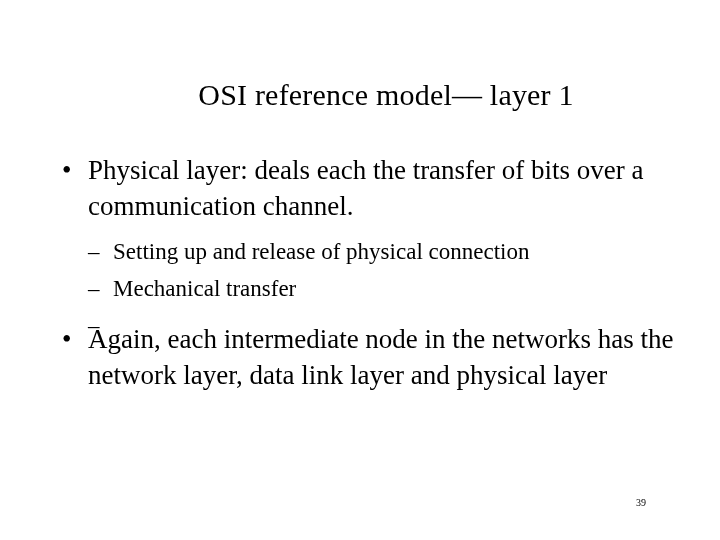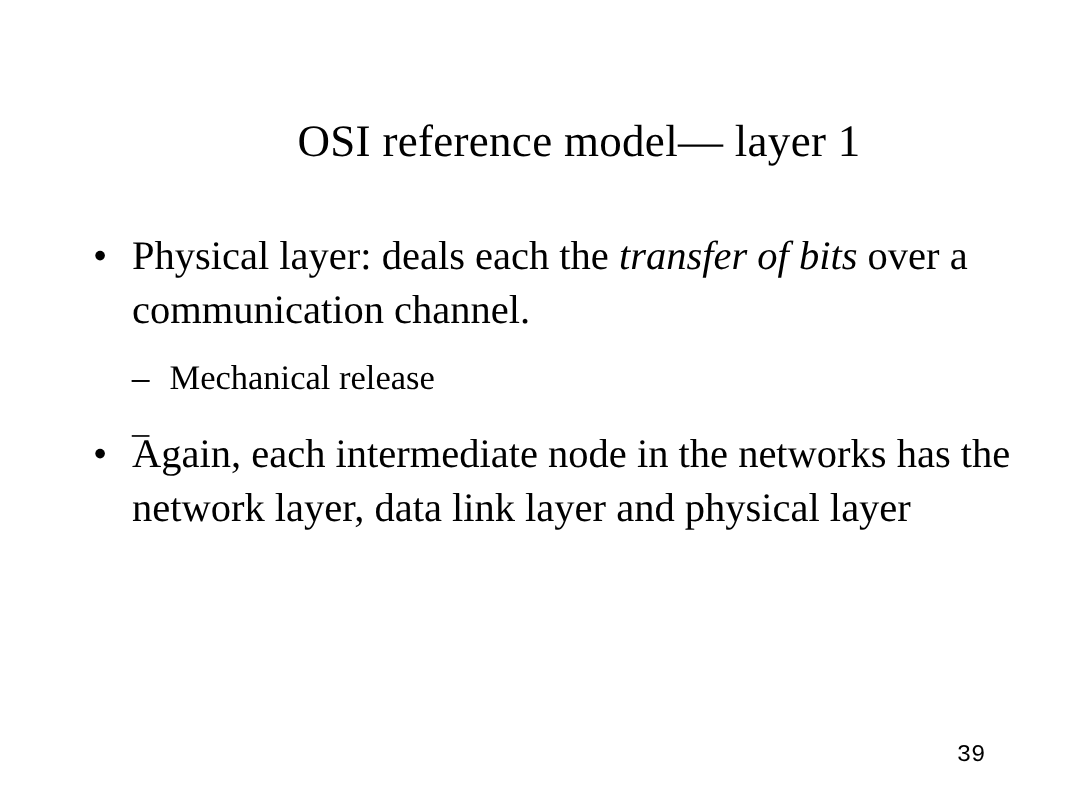--- a/index.html
+++ b/index.html
@@ -56,21 +56,20 @@
     position: absolute;
     left: 62px;
     top: 0;
     font-size: 27px;
     line-height: 36px;
   }
   .bullet-l1 .txt {
     display: block;
   }
   .bullet-l1 .em {
-    font-style: italic;
   }
 
   
   .sub-list {
     margin-top: 9px;
   }
   .bullet-l2 {
     position: relative;
     padding-left: 113px;
     font-size: 23px;
@@ -84,51 +83,51 @@
     font-size: 23px;
     line-height: 37px;
   }
 
   .gap-after-sub {
     height: 14px;
   }
 
   .page-number {
     position: absolute;
-    right: 63px;
+    right: 74px;
     bottom: 30px;
-    font-size: 16px;
+    font-size: 10px;
     line-height: 14px;
     color: #000000;
-    font-family: Liberation Mono, monospace;
   }
 </style>
 </head>
 <body>
 
 <div class="slide">
 
   <div class="slide-title">OSI reference model— layer 1</div>
 
   <div class="body-area">
 
     <div class="bullet-l1">
       <span class="marker">•</span>
       <span class="txt"><span>Physical layer: deals each the </span><span class="em">transfer of bits</span><span> over a communication channel.</span></span>
     </div>
 
     <div class="sub-list">
 
       <div class="bullet-l2">
         <span class="marker">–</span>
+        <span>Setting up and release of physical connection</span>
       </div>
 
       <div class="bullet-l2">
         <span class="marker">–</span>
-        <span>Mechanical release</span>
+        <span>Mechanical transfer</span>
       </div>
 
       <div class="bullet-l2">
         <span class="marker">–</span>
       </div>
 
     </div>
 
     <div class="gap-after-sub"></div>
 

